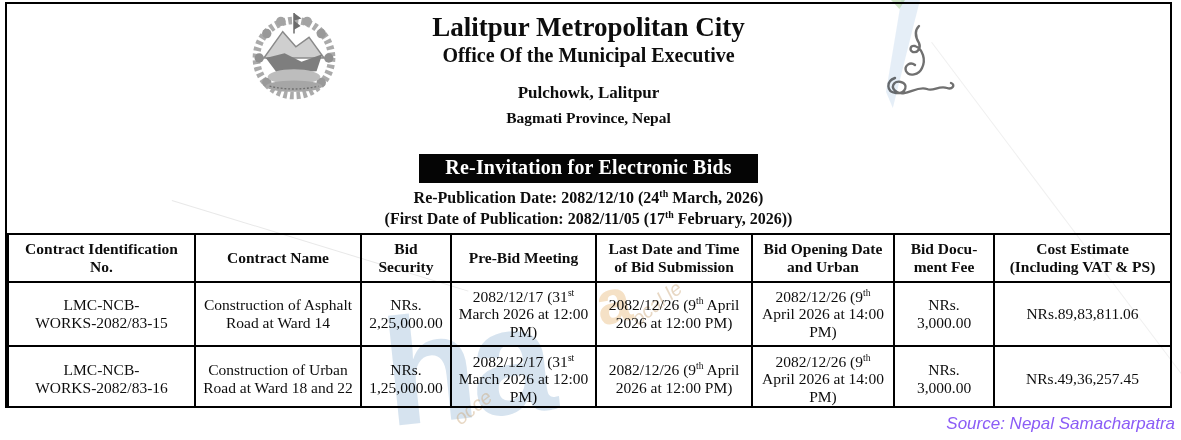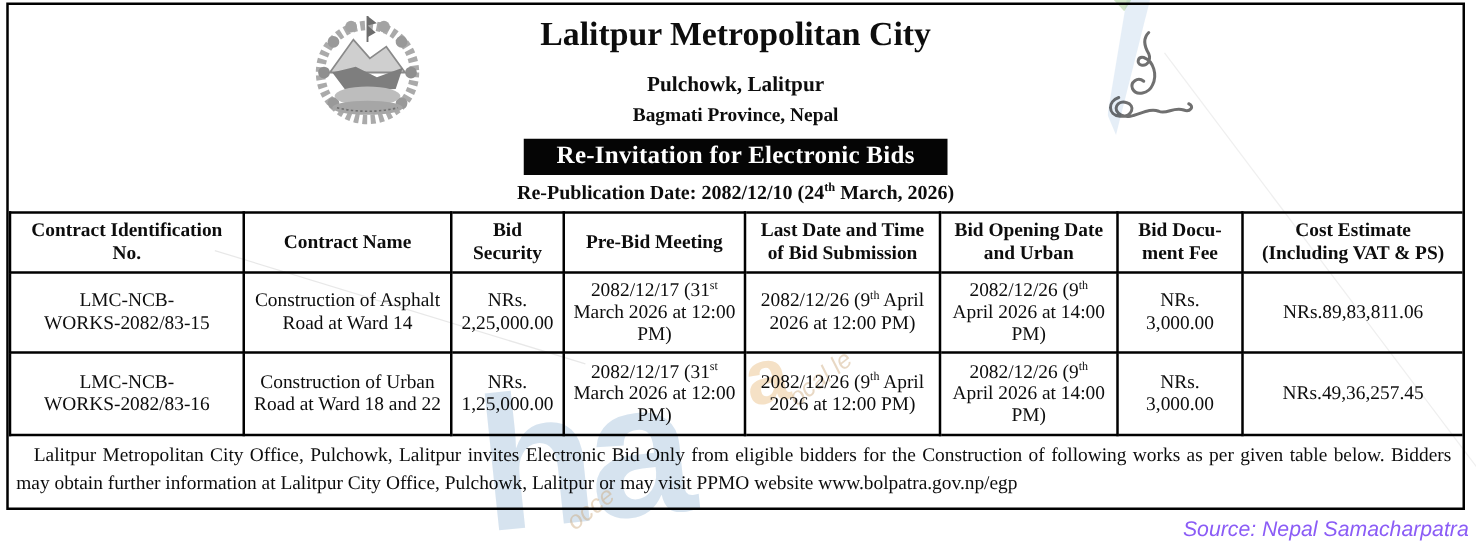--- a/index.html
+++ b/index.html
@@ -15,21 +15,21 @@
   
   .head{position:relative;text-align:center;padding-top:8px;}
   .org{font-size:27px;font-weight:700;line-height:1.12;}
   .office{font-size:20px;font-weight:700;line-height:1.15;margin-top:2px;}
   .addr{font-size:17px;font-weight:700;margin-top:16px;}
   .prov{font-size:15.5px;font-weight:700;margin-top:6px;}
   .emblem{position:absolute;left:240px;top:4px;width:94px;height:100px;}
   .signature{position:absolute;left:866px;top:18px;width:96px;height:80px;}
   
   .banner{
-    margin:9px auto 0;display:table;background:#050505;color:#fff;
+    margin:27px auto 0;display:table;background:#050505;color:#fff;
     font-size:20px;font-weight:700;padding:2px 26px 4px;letter-spacing:.2px;
   }
   .pubdate{font-size:16px;font-weight:700;text-align:center;margin-top:6px;}
   .pubdate2{font-size:16px;font-weight:700;text-align:center;margin-top:3px;}
   sup{font-size:62%;vertical-align:super;line-height:0;}
   
   table.bids{
     border-collapse:collapse;margin:5px auto 0;width:1163px;table-layout:fixed;
     background:transparent;
   }
@@ -88,33 +88,35 @@
       <path d="M50,4 L58,10 L50,12 L57,18 L50,22 Z" fill="#6d6d6d"></path>
       <path d="M50,4 L50,26" stroke="#6d6d6d" stroke-width="1.6"></path>
       <path d="M18,52 L38,24 L52,40 L66,30 L82,52 Z" fill="#cfcfcf" stroke="#8a8a8a" stroke-width="1.5"></path>
       <path d="M20,52 L40,47 L58,56 L80,48 L74,66 L32,68 Z" fill="#7e7e7e"></path>
       <ellipse cx="50" cy="72" rx="28" ry="8" fill="#bdbdbd"></ellipse>
       <ellipse cx="50" cy="82" rx="30" ry="6" fill="#a6a6a6"></ellipse>
       <path d="M24,82 Q50,88 76,82" stroke="#6f6f6f" stroke-width="1.4" fill="none" stroke-dasharray="2 2"></path>
     </svg>
 
     <div class="org">Lalitpur Metropolitan City</div>
+    <div class="office">Office Of the Municipal Executive</div>
     <div class="addr">Pulchowk, Lalitpur</div>
     <div class="prov">Bagmati Province, Nepal</div>
 
     <svg class="signature" viewBox="0 0 96 80" aria-hidden="true">
       <path d="M46,4 C41,9 43,16 46,21 C48,26 45,31 40,30 C36,29 37,23 42,24
                C50,27 53,38 49,46 C46,53 36,55 33,49 C31,44 37,39 42,43
                M22,56 C13,59 13,70 23,71 C33,72 36,62 28,60 C21,58 16,66 24,70
                C33,75 44,63 54,67 C60,70 66,63 74,66 C79,68 83,63 78,61" fill="none" stroke="#707070" stroke-width="2.4" stroke-linecap="round"></path>
     </svg>
   </div>
 
   <div class="banner">Re-Invitation for Electronic Bids</div>
   <div class="pubdate">Re-Publication Date: 2082/12/10 (24<sup>th</sup> March, 2026)</div>
+  <div class="pubdate2">(First Date of Publication: 2082/11/05 (17<sup>th</sup> February, 2026))</div>
 
   <table class="bids">
     <colgroup>
       <col style="width:187px">
         <col style="width:166px">
         <col style="width:90px">
         <col style="width:145px">
       <col style="width:156px">
         <col style="width:142px">
         <col style="width:100px">

